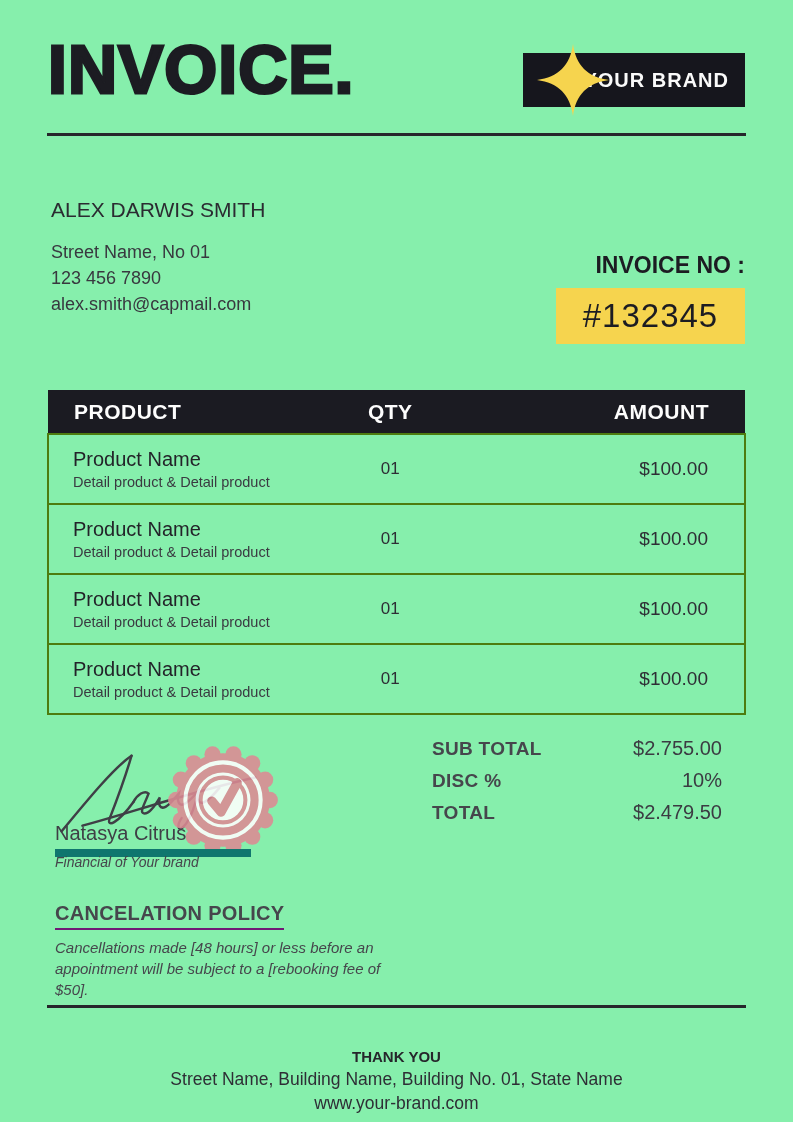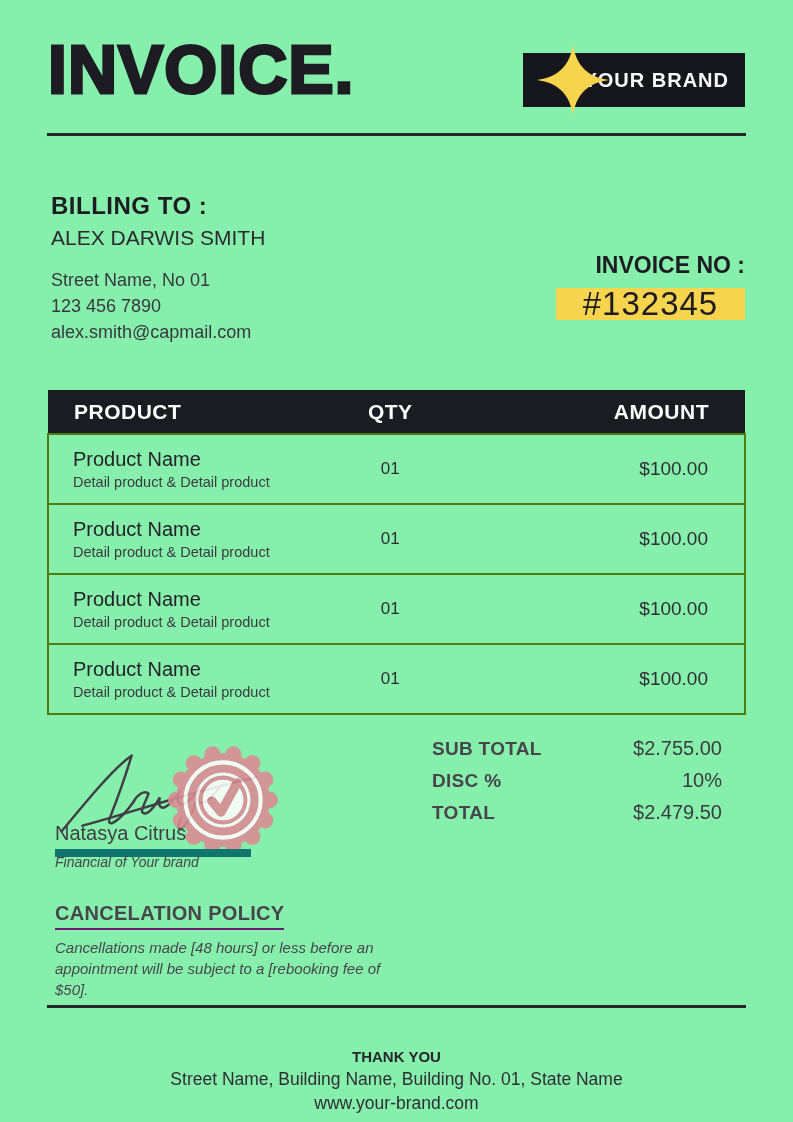--- a/index.html
+++ b/index.html
@@ -23,21 +23,21 @@
   .rule.bottom{top:1005px;}
   
   .billing{position:absolute;left:51px;top:192px;}
   .billing .head{font-size:24px;font-weight:800;letter-spacing:.5px;color:#1c1c22;}
   .billing .name{font-size:21px;color:#2b2b31;margin-top:6px;}
   .billing .lines{margin-top:17px;font-size:18px;color:#38383f;line-height:26px;}
   
   .invoiceno{position:absolute;right:48px;top:252px;text-align:right;}
   .invoiceno .label{font-size:23px;font-weight:800;color:#1c1c22;}
   .invoiceno .value{
-    margin-top:9px;width:189px;height:32px;background:#f6d44e;display:flex;
+    margin-top:9px;width:189px;height:56px;background:#f6d44e;display:flex;
     align-items:center;justify-content:center;font-size:33px;font-weight:500;
     letter-spacing:1px;color:#1c1c22;
   }
   
   table.items{
     position:absolute;left:47px;top:390px;width:699px;border-collapse:collapse;table-layout:fixed;
   }
   table.items th{background:#1b1b22;color:#fdfdfd;font-size:21px;font-weight:bold;
     letter-spacing:.5px;height:43px;padding:0;}
   table.items .c-prod{width:40%;text-align:left;}
@@ -89,21 +89,20 @@
   <div class="title">INVOICE.</div>
   <div class="brand-badge">
     <svg class="sparkle" viewBox="0 0 64 64">
       <path d="M32 0 C34.5 19 45 29.5 64 32 C45 34.5 34.5 45 32 64 C29.5 45 19 34.5 0 32 C19 29.5 29.5 19 32 0 Z" fill="#f6d44e"></path>
     </svg>
     <span class="label">YOUR BRAND</span>
   </div>
   <div class="rule top"></div>
 
   <div class="billing">
-    <div class="head">BILLING TO :</div>
     <div class="name">ALEX DARWIS SMITH</div>
     <div class="lines">
       <div>Street Name, No 01</div>
       <div>123 456 7890</div>
       <div>alex.smith@capmail.com</div>
     </div>
   </div>
 
   <div class="invoiceno">
     <div class="label">INVOICE NO :</div>

